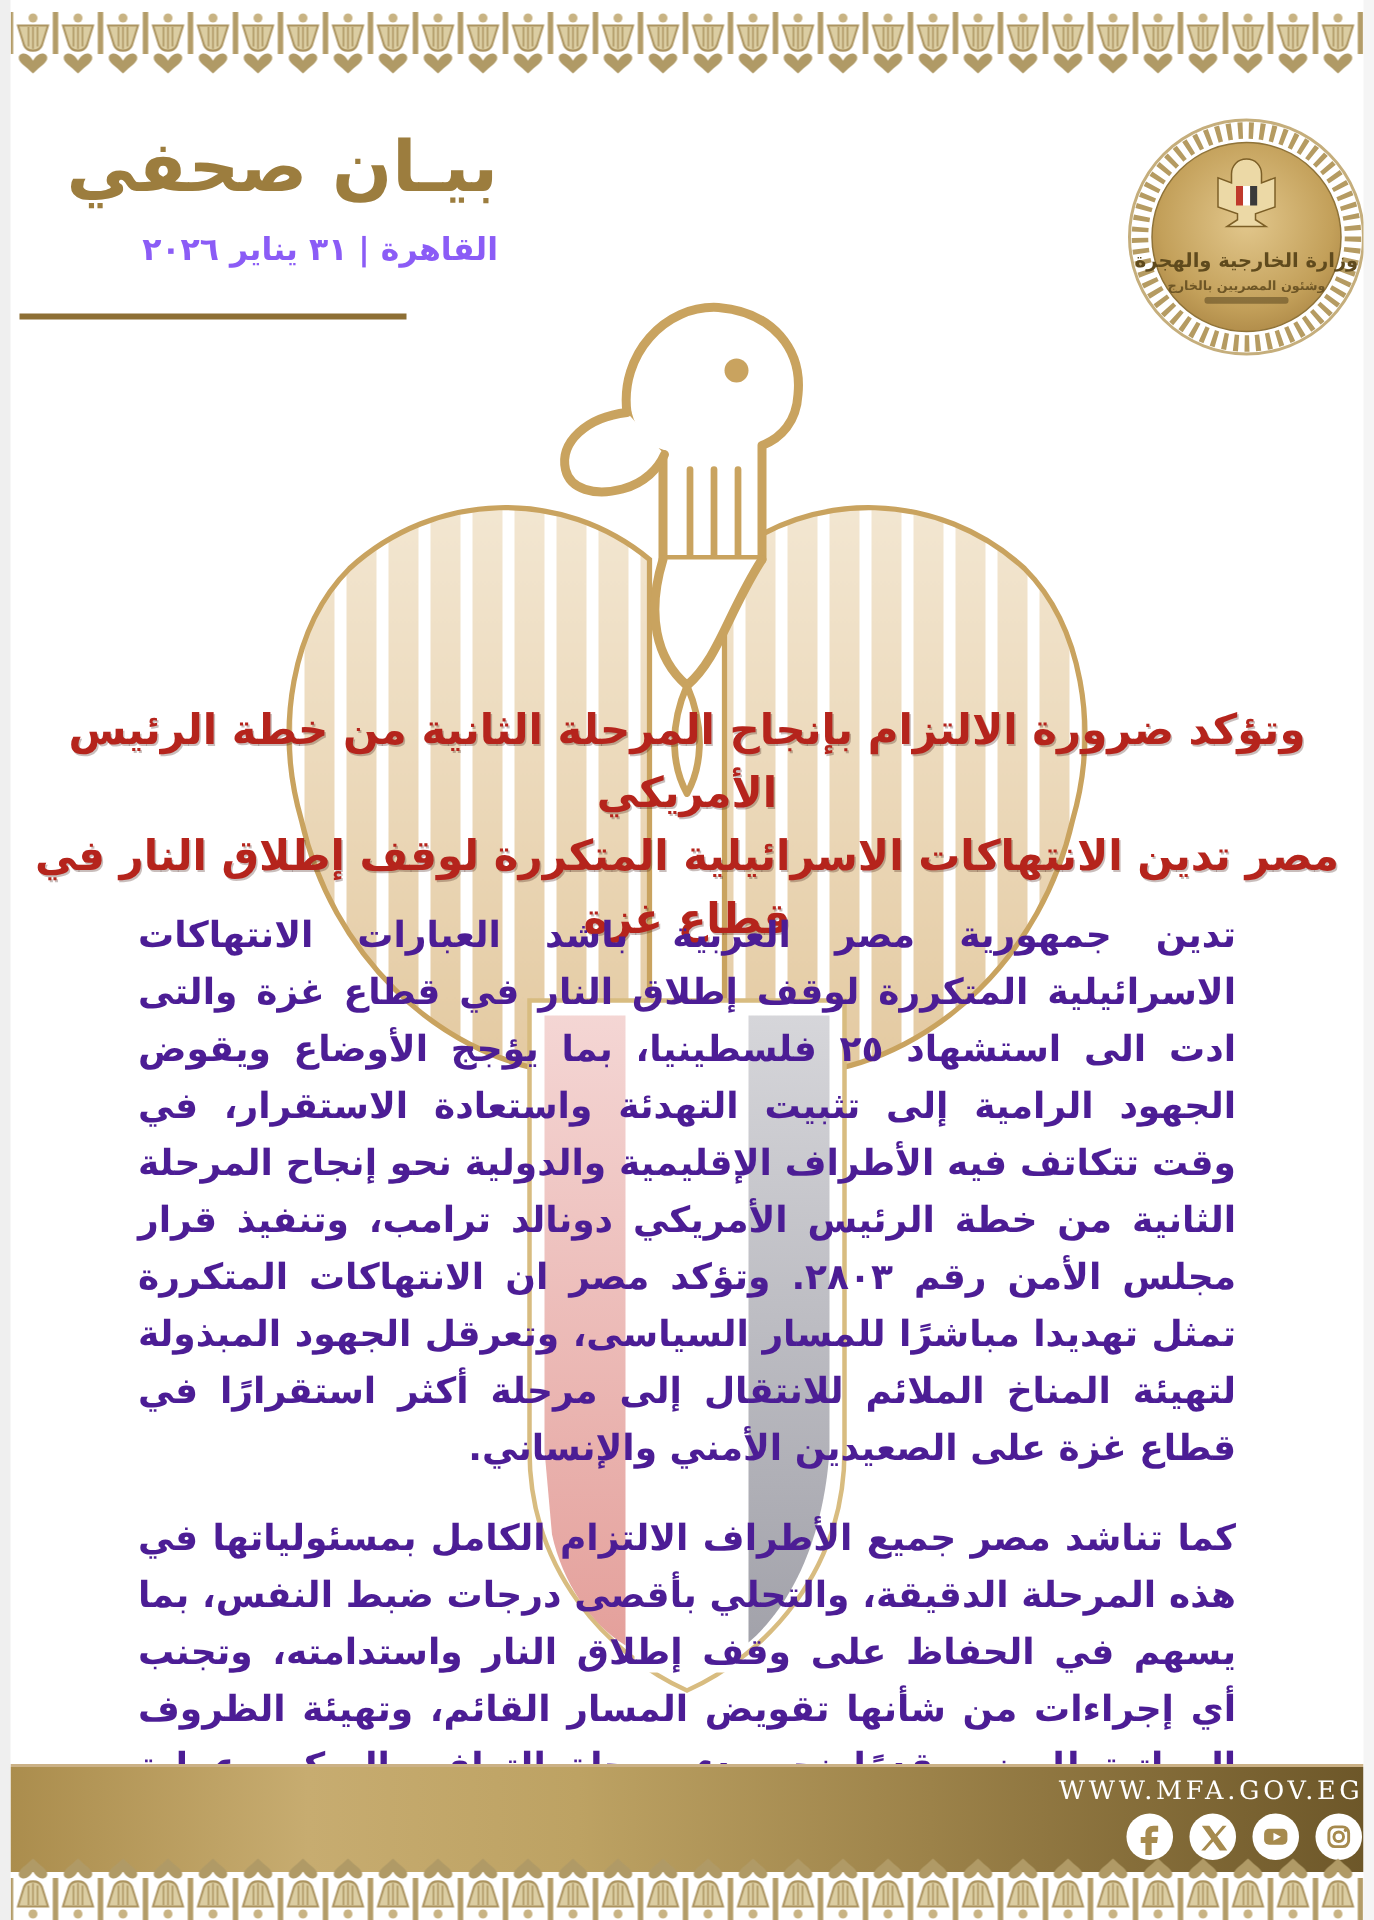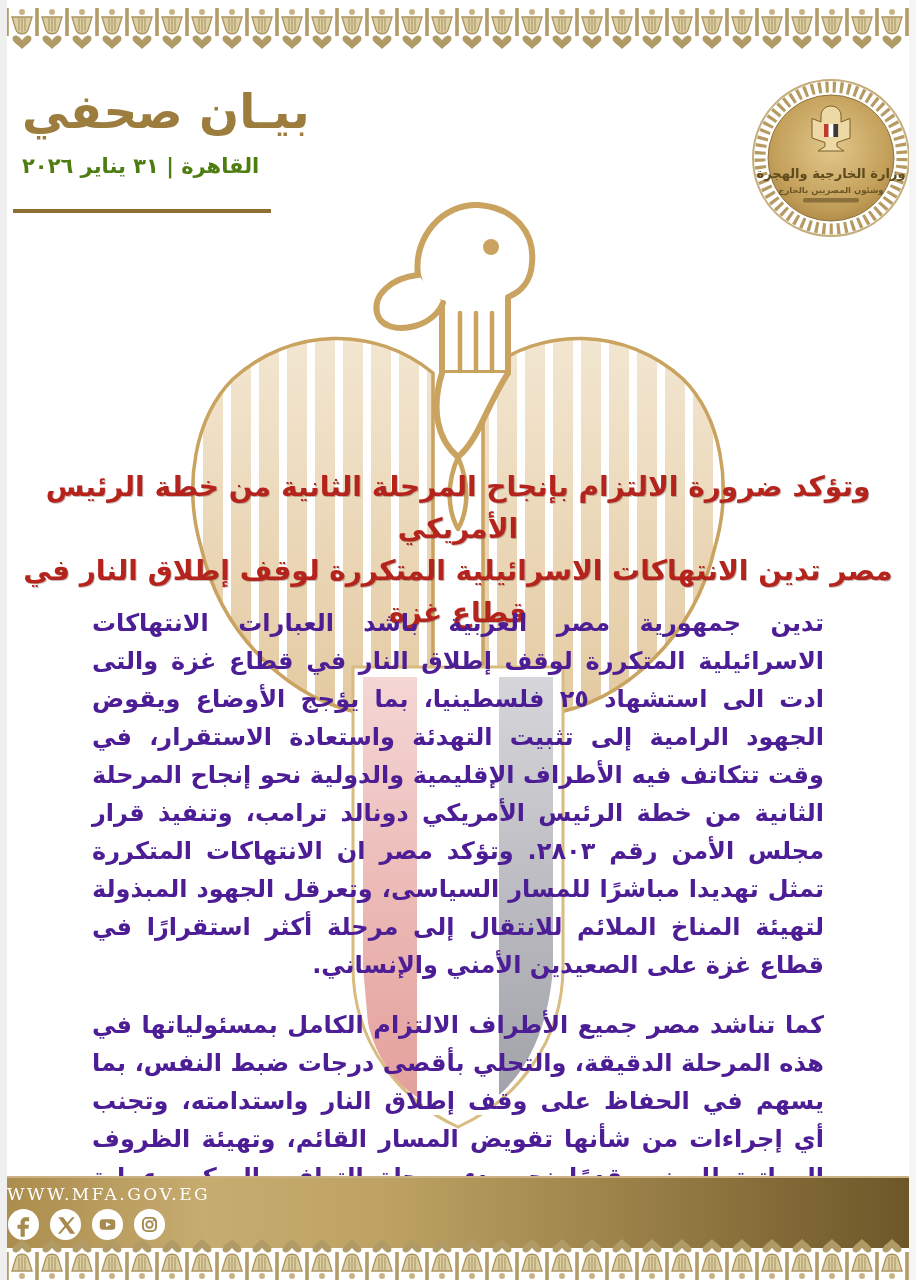--- a/index.html
+++ b/index.html
@@ -11,28 +11,28 @@
   .edge{position:absolute;top:0;bottom:0;width:7px;background:#efefef;z-index:6;}
   .edge.left{left:0;}
   .edge.right{right:0;background:#f5f5f5;}
 
   .ornament{position:absolute;left:7px;right:7px;height:42px;z-index:5;}
   .ornament.top{top:8px;}
   .ornament.bottom{top:1247px;height:33px;transform:scaleY(-1);}
   .ornament svg{display:block;width:100%;height:42px;}
 
   .header-block{
-    position:absolute;top:84px;left:22px;width:310px;text-align:left;z-index:3;
+    position:absolute;top:84px;left:22px;width:310px;text-align:right;z-index:3;
   }
   .doc-title{
     font-size:47px;font-weight:bold;color:#9c7d3e;line-height:1.2;
     letter-spacing:1px;
   }
   .dateline{
-    margin-top:14px;font-size:21px;font-weight:bold;color:#4d7c0f;direction:rtl;
+    margin-top:14px;font-size:21px;font-weight:bold;color:#8b5cf6;direction:rtl;
   }
   .gold-rule{
     position:absolute;top:209px;left:13px;width:258px;height:4px;
     background:#8d6f35;z-index:3;
   }
 
   .seal{position:absolute;top:76px;left:713px;width:164px;height:164px;z-index:3;margin-left:36px;}
 
   .watermark{position:absolute;top:195px;left:175px;width:566px;height:940px;z-index:0;}
 
@@ -48,21 +48,21 @@
     direction:rtl;text-align:justify;text-align-last:right;
     font-size:24px;font-weight:700;color:#4c1d95;line-height:38px;
   }
   .body-text p{margin:0;}
   .body-text p + p{margin-top:22px;}
 
   .footer-bar{
     position:absolute;top:1176px;left:7px;right:7px;height:70px;z-index:4;
     background:linear-gradient(90deg,#ab8d4d 0%,#c7ac70 22%,#bda263 42%,#9c8249 68%,#6d5729 100%);
     border-top:2px solid #cbb186;
-    display:flex;flex-direction:column;align-items:flex-start;justify-content:center;
+    display:flex;flex-direction:column;align-items:flex-end;justify-content:center;
   }
   .website{
     font-family:"DejaVu Serif",serif;font-size:17px;color:#ffffff;
     letter-spacing:2.5px;line-height:1.1;
   }
   .social-row{display:flex;gap:9px;margin-top:5px;}
   .social-row svg{display:block;width:33px;height:33px;}
 </style>
 </head>
 <body>

